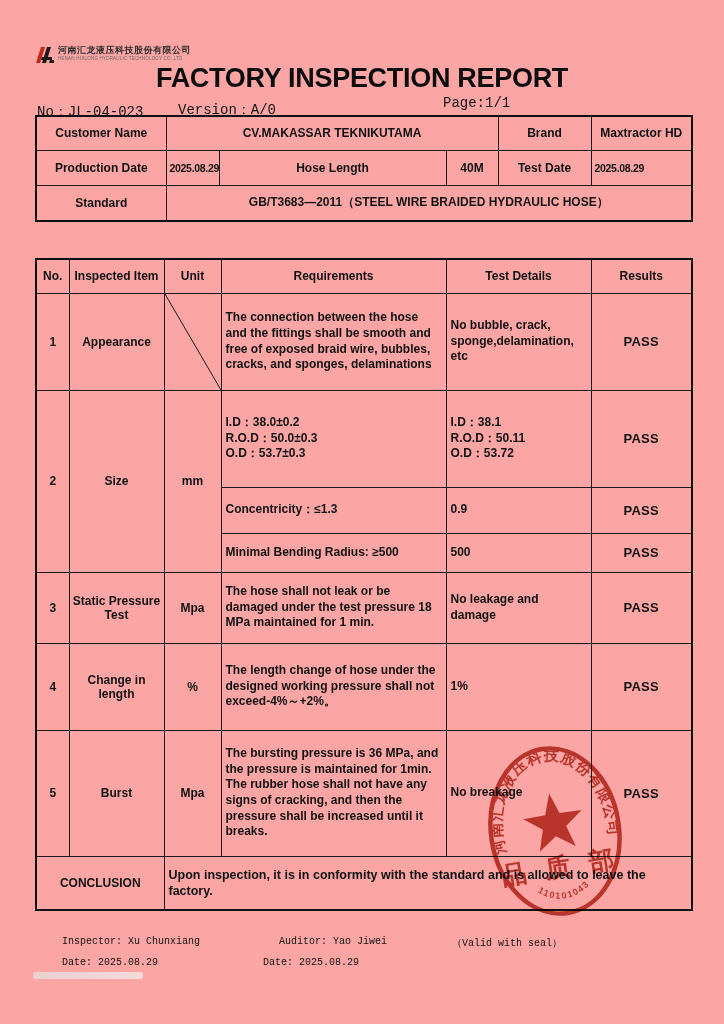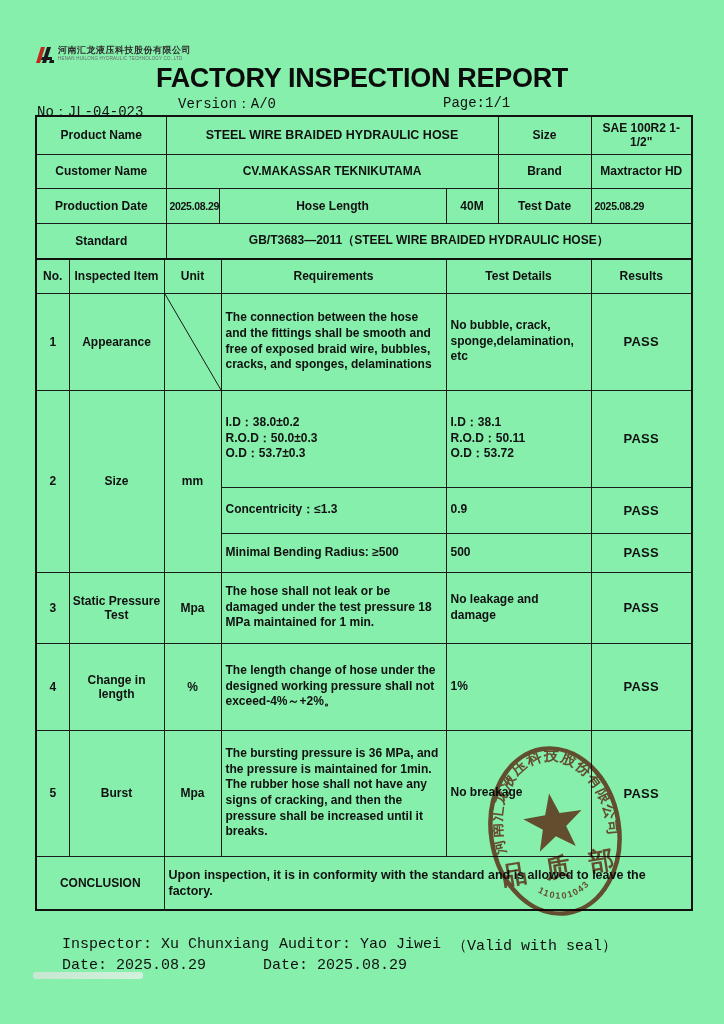--- a/index.html
+++ b/index.html
@@ -1,53 +1,53 @@
 <!DOCTYPE html>
 <html><head>
 <meta charset="utf-8">
 <style>
   html,body{margin:0;padding:0;background:#ffffff;}
-  .page{position:relative;width:724px;height:1024px;background:#86efac;overflow:hidden;
+  .page{position:relative;width:724px;height:1024px;background:#fca5a5;overflow:hidden;
         font-family:"Liberation Sans",sans-serif;color:#1a1a1a;}
 
   
   .logo{position:absolute;left:35px;top:46px;display:flex;align-items:flex-start;gap:3px;}
   .logo-mark{width:20px;height:19px;flex:0 0 auto;}
   .logo-text{display:flex;flex-direction:column;line-height:1;}
   .logo-cn{font-size:9px;font-weight:bold;color:#2f2f2f;letter-spacing:.5px;white-space:nowrap;}
   .logo-en{font-size:4.5px;color:#666;margin-top:2px;letter-spacing:.2px;white-space:nowrap;}
 
   
   .title{position:absolute;left:0;top:63px;width:100%;text-align:center;
          font-size:27px;font-weight:bold;letter-spacing:-.3px;color:#0c0c0c;}
   .meta{position:absolute;top:95px;left:0;width:100%;height:18px;
         font-family:"Liberation Mono",monospace;font-size:14px;color:#111;}
   .meta span{position:absolute;white-space:nowrap;}
   .meta .m-no{left:37px;margin-top:8px;}
-  .meta .m-ver{left:178px;}
+  .meta .m-ver{left:178px;margin-top:6px;}
   .meta .m-page{left:414px;margin-left:29px;}
 
   
   table{border-collapse:collapse;table-layout:fixed;}
   td,th{border:1px solid #1a1a1a;padding:0 3px;font-size:12px;font-weight:bold;
         color:#111;overflow:hidden;}
   .info-table{position:absolute;left:35px;top:115px;width:656px;border:2px solid #111;}
   .main-table{position:absolute;left:35px;top:258px;width:656px;border:2px solid #111;}
   .c{text-align:center;vertical-align:middle;}
   .l{text-align:left;vertical-align:middle;}
   .pre{white-space:pre-line;line-height:1.3;}
   .req{padding:3px 4px;line-height:1.3;}
   .small{font-size:10.5px;letter-spacing:-.3px;margin-top:28px;}
   .pass{font-size:13px;text-align:center;vertical-align:middle;letter-spacing:.3px;}
   .unit-diag{position:relative;padding:0;}
   .unit-diag svg{position:absolute;left:0;top:0;width:100%;height:100%;display:block;}
 
   
   .footer{position:absolute;top:936px;left:0;width:100%;height:50px;
-          font-family:"Liberation Mono",monospace;font-size:15px;color:#111;}
+          font-family:"Liberation Mono",monospace;font-size:10px;color:#111;}
   .footer span{position:absolute;white-space:nowrap;}
   .f-ins{left:62px;top:0;}
   .f-insd{left:62px;top:21px;}
   .f-aud{left:263px;top:0;margin-left:16px;}
   .f-audd{left:263px;top:21px;}
   .f-seal{left:452px;top:0;}
 
   
   .stamp{position:absolute;left:485px;top:742px;width:140px;height:178px;
          transform:rotate(-9deg);opacity:.88;mix-blend-mode:multiply;z-index:5;pointer-events:none;}
@@ -84,26 +84,20 @@
   <table class="info-table">
     <colgroup>
       <col style="width:130px">
         <col style="width:53px">
         <col style="width:227px">
       <col style="width:52px">
         <col style="width:93px">
         <col style="width:101px">
     </colgroup>
     <tbody>
-        <tr style="height:38px">
-      <td class="c">Product Name</td>
-      <td class="c" colspan="3" style="font-size:12.5px">STEEL WIRE BRAIDED HYDRAULIC HOSE</td>
-      <td class="c">Size</td>
-      <td class="c">SAE 100R2 1-1/2"</td>
-    </tr>
     <tr style="height:34px">
       <td class="c">Customer Name</td>
       <td class="c" colspan="3">CV.MAKASSAR TEKNIKUTAMA</td>
       <td class="c">Brand</td>
       <td class="c">Maxtractor HD</td>
     </tr>
     <tr style="height:35px">
       <td class="c">Production Date</td>
       <td class="l small">2025.08.29</td>
       <td class="c">Hose Length</td>

